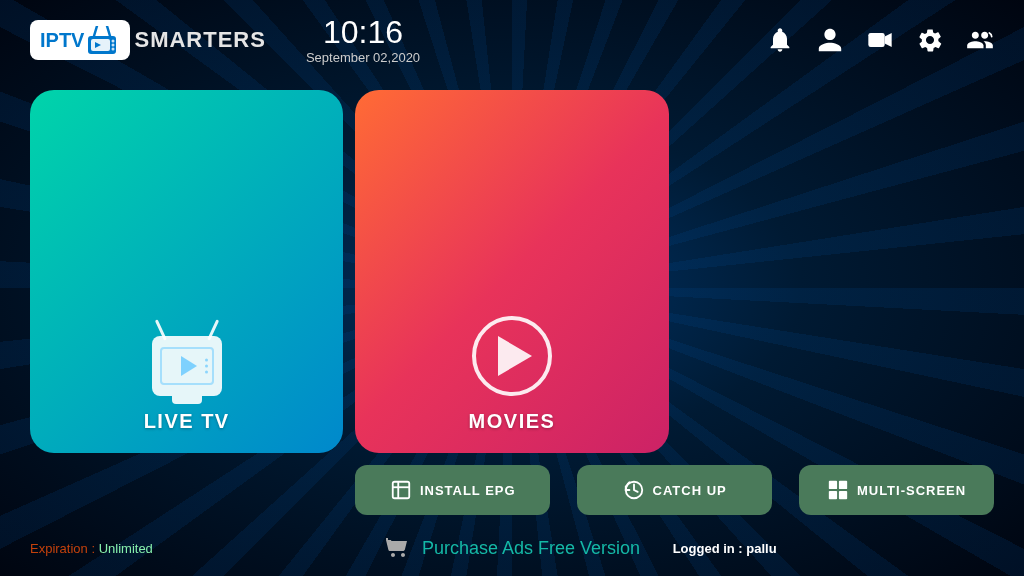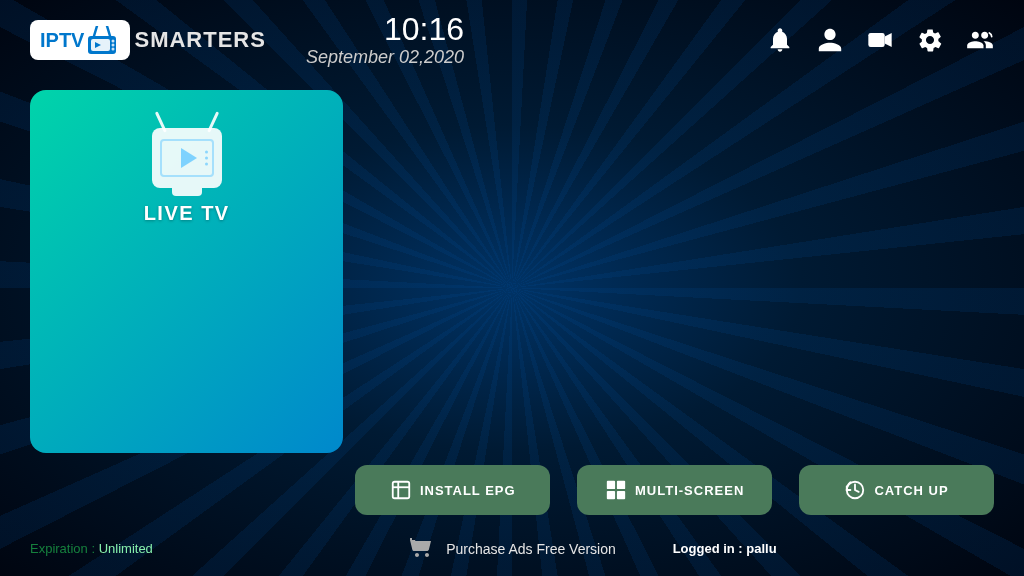--- a/index.html
+++ b/index.html
@@ -79,35 +79,34 @@
     .tv-icon-svg {
       width: 32px;
       height: 28px;
       margin: 0 2px;
     }
 
     .header-time {
       margin-left: 40px;
       display: flex;
       flex-direction: column;
-      align-items: flex-end;
+      align-items: center;
     }
 
     .time-main {
       font-size: 32px;
       font-weight: 300;
       color: #fff;
       line-height: 1;
     }
 
     .time-date {
-      font-size: 18px;
+      font-size: 13px;
       color: #ccc;
       margin-top: 2px;
-      font-style: italic;
     }
 
     .header-spacer { flex: 1; }
 
     .header-icons {
       display: flex;
       align-items: center;
       gap: 22px;
     }
 
@@ -130,25 +129,25 @@
     .main {
       flex: 1;
       display: grid;
       grid-template-columns: 1fr 1fr 1fr;
       grid-template-rows: 1fr auto;
       gap: 12px;
       padding: 10px 30px 0;
     }
 
     .card {
-      border-radius: 16px;
+      border-radius: 24px;
       display: flex;
       flex-direction: column;
       align-items: center;
-      justify-content: flex-start;
+      justify-content: flex-end;
       cursor: pointer;
       transition: transform 0.1s;
       padding: 20px;
     }
 
     .card-live-tv {
       background: linear-gradient(135deg, #00d4aa 0%, #0088cc 100%);
       grid-row: 1;
       grid-column: 1;
     }
@@ -251,31 +250,31 @@
     
     .footer {
       display: flex;
       align-items: center;
       padding: 10px 30px 14px;
       color: #aaa;
       font-size: 13px;
     }
 
     .footer-expiry { flex: 1; }
-    .footer-expiry span { color: #15803d; font-weight: 300; }
+    .footer-expiry span { color: #c2410c; font-weight: 300; }
 
     .footer-purchase {
       display: flex;
       align-items: center;
       gap: 10px;
       flex: 1;
       justify-content: center;
     }
 
-    .footer-purchase-text { color: #e5e5e5; font-size: 14px; }
+    .footer-purchase-text { color: #14b8a6; font-size: 18px; }
 
     .footer-login { flex: 1; }
     .footer-login span { color: #fff; font-weight: 700; }
 
     .cart-icon svg {
       width: 28px;
       height: 24px;
       fill: #aaa;
     }
 
@@ -461,58 +460,66 @@
                 <div class="tv-dot"></div>
                 <div class="tv-dot"></div>
               </div>
             </div>
           </div>
         </div>
       </div>
       <span class="card-label">LIVE TV</span>
     </div>
 
+    <div class="card card-movies" style="grid-row:1; grid-column:2;">
+      <div class="card-icon">
+        <div class="play-circle">
+          <div class="play-triangle"></div>
+        </div>
+      </div>
+      <span class="card-label">MOVIES</span>
+    </div>
 
 
     <div class="bottom-buttons">
 
       <div class="btn-small">
         <span class="btn-icon">
           <svg viewBox="0 0 24 24" xmlns="http://www.w3.org/2000/svg">
             <rect x="3" y="3" width="18" height="18" rx="2" fill="none" stroke="white" stroke-width="2"></rect>
             <line x1="3" y1="9" x2="21" y2="9" stroke="white" stroke-width="2"></line>
             <line x1="9" y1="3" x2="9" y2="21" stroke="white" stroke-width="2"></line>
           </svg>
         </span>
         <span class="btn-small-label">INSTALL EPG</span>
+      </div>
+
+      <div class="btn-small">
+        <span class="btn-icon">
+          <svg viewBox="0 0 24 24" xmlns="http://www.w3.org/2000/svg">
+            <circle cx="12" cy="12" r="9" fill="none" stroke="white" stroke-width="2"></circle>
+            <polyline points="12,6 12,12 16,14" fill="none" stroke="white" stroke-width="2" stroke-linecap="round"></polyline>
+            <path d="M7 3.5 C5 5 3 8 3 12" fill="none" stroke="white" stroke-width="2" stroke-linecap="round"></path>
+            <polyline points="3,8 3,12 7,12" fill="none" stroke="white" stroke-width="2" stroke-linecap="round"></polyline>
+          </svg>
+        </span>
+        <span class="btn-small-label">CATCH UP</span>
       </div>
 
       <div class="btn-small">
         <span class="btn-icon">
           <svg viewBox="0 0 24 24" xmlns="http://www.w3.org/2000/svg">
             <rect x="2" y="2" width="9" height="9" rx="1" fill="white"></rect>
             <rect x="13" y="2" width="9" height="9" rx="1" fill="white"></rect>
             <rect x="2" y="13" width="9" height="9" rx="1" fill="white"></rect>
             <rect x="13" y="13" width="9" height="9" rx="1" fill="white"></rect>
           </svg>
         </span>
         <span class="btn-small-label">MULTI-SCREEN</span>
       </div>
-
-      <div class="btn-small">
-        <span class="btn-icon">
-          <svg viewBox="0 0 24 24" xmlns="http://www.w3.org/2000/svg">
-            <circle cx="12" cy="12" r="9" fill="none" stroke="white" stroke-width="2"></circle>
-            <polyline points="12,6 12,12 16,14" fill="none" stroke="white" stroke-width="2" stroke-linecap="round"></polyline>
-            <path d="M7 3.5 C5 5 3 8 3 12" fill="none" stroke="white" stroke-width="2" stroke-linecap="round"></path>
-            <polyline points="3,8 3,12 7,12" fill="none" stroke="white" stroke-width="2" stroke-linecap="round"></polyline>
-          </svg>
-        </span>
-        <span class="btn-small-label">CATCH UP</span>
-      </div>
     </div>
   </div>
 
   <div class="footer">
     <div class="footer-expiry">
       <span>Expiration : </span>
       <span style="color:#86efac;">Unlimited</span>
     </div>
     <div class="footer-purchase">
       <span class="cart-icon">

